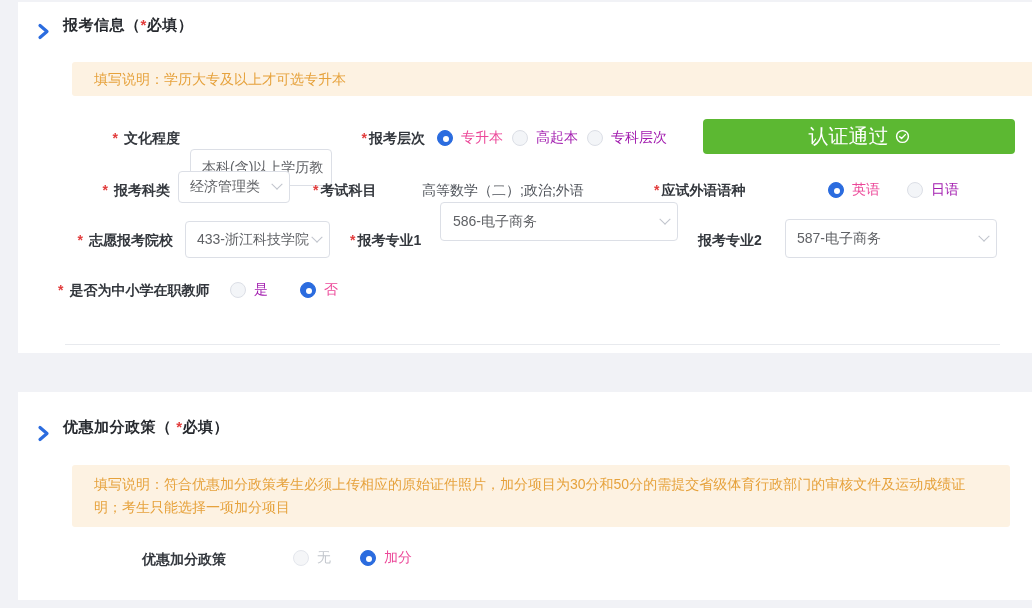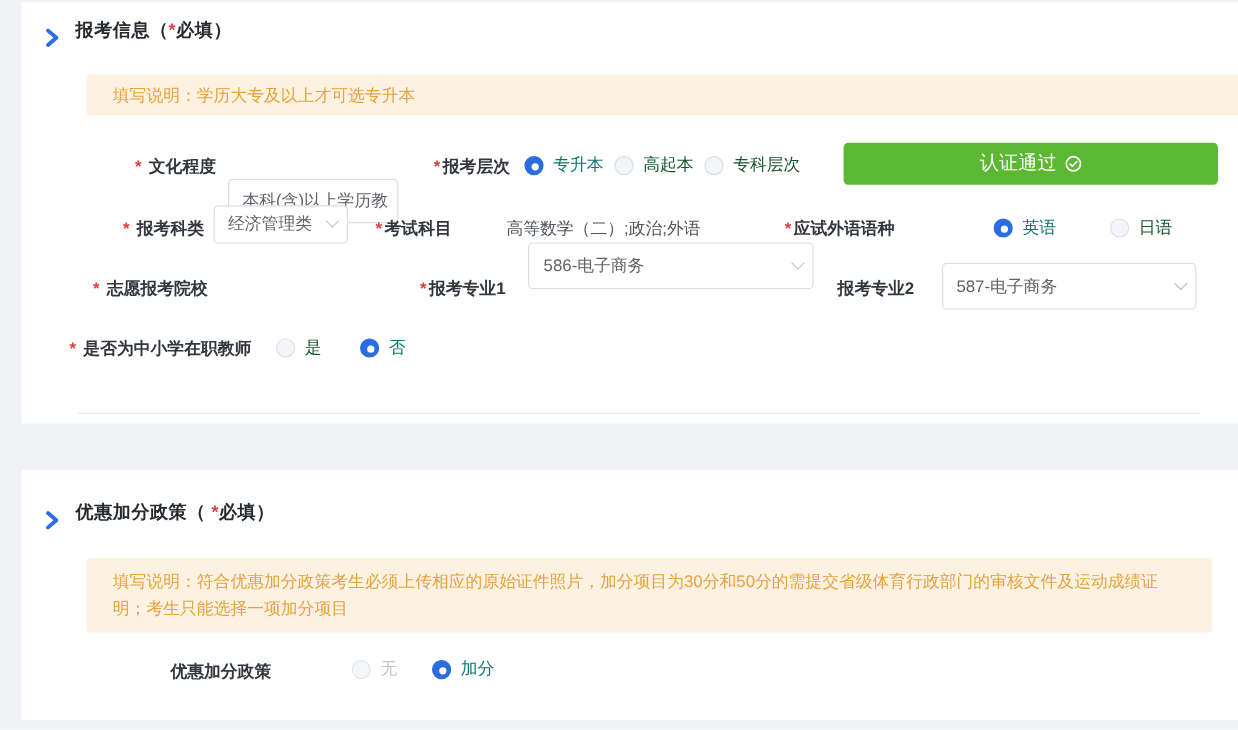--- a/index.html
+++ b/index.html
@@ -62,42 +62,42 @@
   }
 
   
   .radio-group { display:flex; align-items:center; }
   .radio { display:inline-flex; align-items:center; cursor:pointer; }
   .radio-dot {
     width:16px; height:16px; border-radius:50%;
     background:#f3f5f8; border:1px solid #dcdfe6;
     position:relative; flex:0 0 16px;
   }
-  .radio-label { margin-left:8px; color:#14532d; white-space:nowrap; }
+  .radio-label { margin-left:8px; color:#a21caf; white-space:nowrap; }
   .radio.checked .radio-dot { background:#2b6cdf; border-color:#2b6cdf; }
   .radio.checked .radio-dot::after {
     content:""; position:absolute; left:5px; top:5px;
     width:6px; height:6px; border-radius:50%; background:#fff;
   }
-  .radio.checked .radio-label { color:#0f766e; }
+  .radio.checked .radio-label { color:#ec4899; }
   .radio.muted .radio-label { color:#c3c7cd; }
   .radio.muted .radio-dot { background:#f5f6f8; border-color:#e4e7ed; }
 
   
   .f-value { color:#50545b; white-space:nowrap; line-height:18px; }
 
   
   .btn-success {
     background:#5cb832;
     color:#ffffff;
     border:none;
     border-radius:4px;
     display:flex; align-items:center; justify-content:center;
     gap:6px;
-    font-size:16px;
+    font-size:20px;
     cursor:pointer;
     font-family:inherit;
   }
 
   .divider { background:#e8eaee; height:1px; }
 </style>
 </head>
 <body>
 
 <div class="card" id="card1">
@@ -145,32 +145,36 @@
   <div class="abs f-label right" style="left:0px; top:179px; width:152px;"><span class="star gap">*</span><span>报考科类</span></div>
   <div class="abs select" style="left:160px; top:169px; width:112px; height:32px;">
     <span class="sel-val">经济管理类</span>
     <span class="chevron-down"></span>
   </div>
 
   <div class="abs f-label" style="left:295px; top:179px;"><span class="star">*</span><span>考试科目</span></div>
   <div class="abs f-value" style="left:372px; top:179px;margin-left:32px;">高等数学（二）;政治;外语</div>
 
   <div class="abs f-label" style="left:636px; top:179px;"><span class="star">*</span><span>应试外语语种</span></div>
-  <div class="abs radio-group" style="left:810px; top:179px; gap:45px;align-items:flex-end;">
+  <div class="abs radio-group" style="left:810px; top:179px; gap:27px;align-items:flex-end;">
     <span class="radio checked">
         <span class="radio-dot"></span>
         <span class="radio-label">英语</span>
       </span>
     <span class="radio">
         <span class="radio-dot"></span>
         <span class="radio-label">日语</span>
       </span>
   </div>
 
   <div class="abs f-label right" style="left:0px; top:229px; width:155px;"><span class="star gap">*</span><span>志愿报考院校</span></div>
+  <div class="abs select" style="left:167px; top:219px; width:145px; height:37px;">
+    <span class="sel-val">433-浙江科技学院</span>
+    <span class="chevron-down" style="margin-left:2px;"></span>
+  </div>
 
   <div class="abs f-label" style="left:332px; top:229px;"><span class="star">*</span><span>报考专业1</span></div>
   <div class="abs select" style="left:422px; top:200px; width:238px; height:39px;padding-left:12px;">
     <span class="sel-val">586-电子商务</span>
     <span class="chevron-down"></span>
   </div>
 
   <div class="abs f-label" style="left:680px; top:229px;">报考专业2</div>
   <div class="abs select" style="left:767px; top:217px; width:212px; height:39px;">
     <span class="sel-val">587-电子商务</span>

